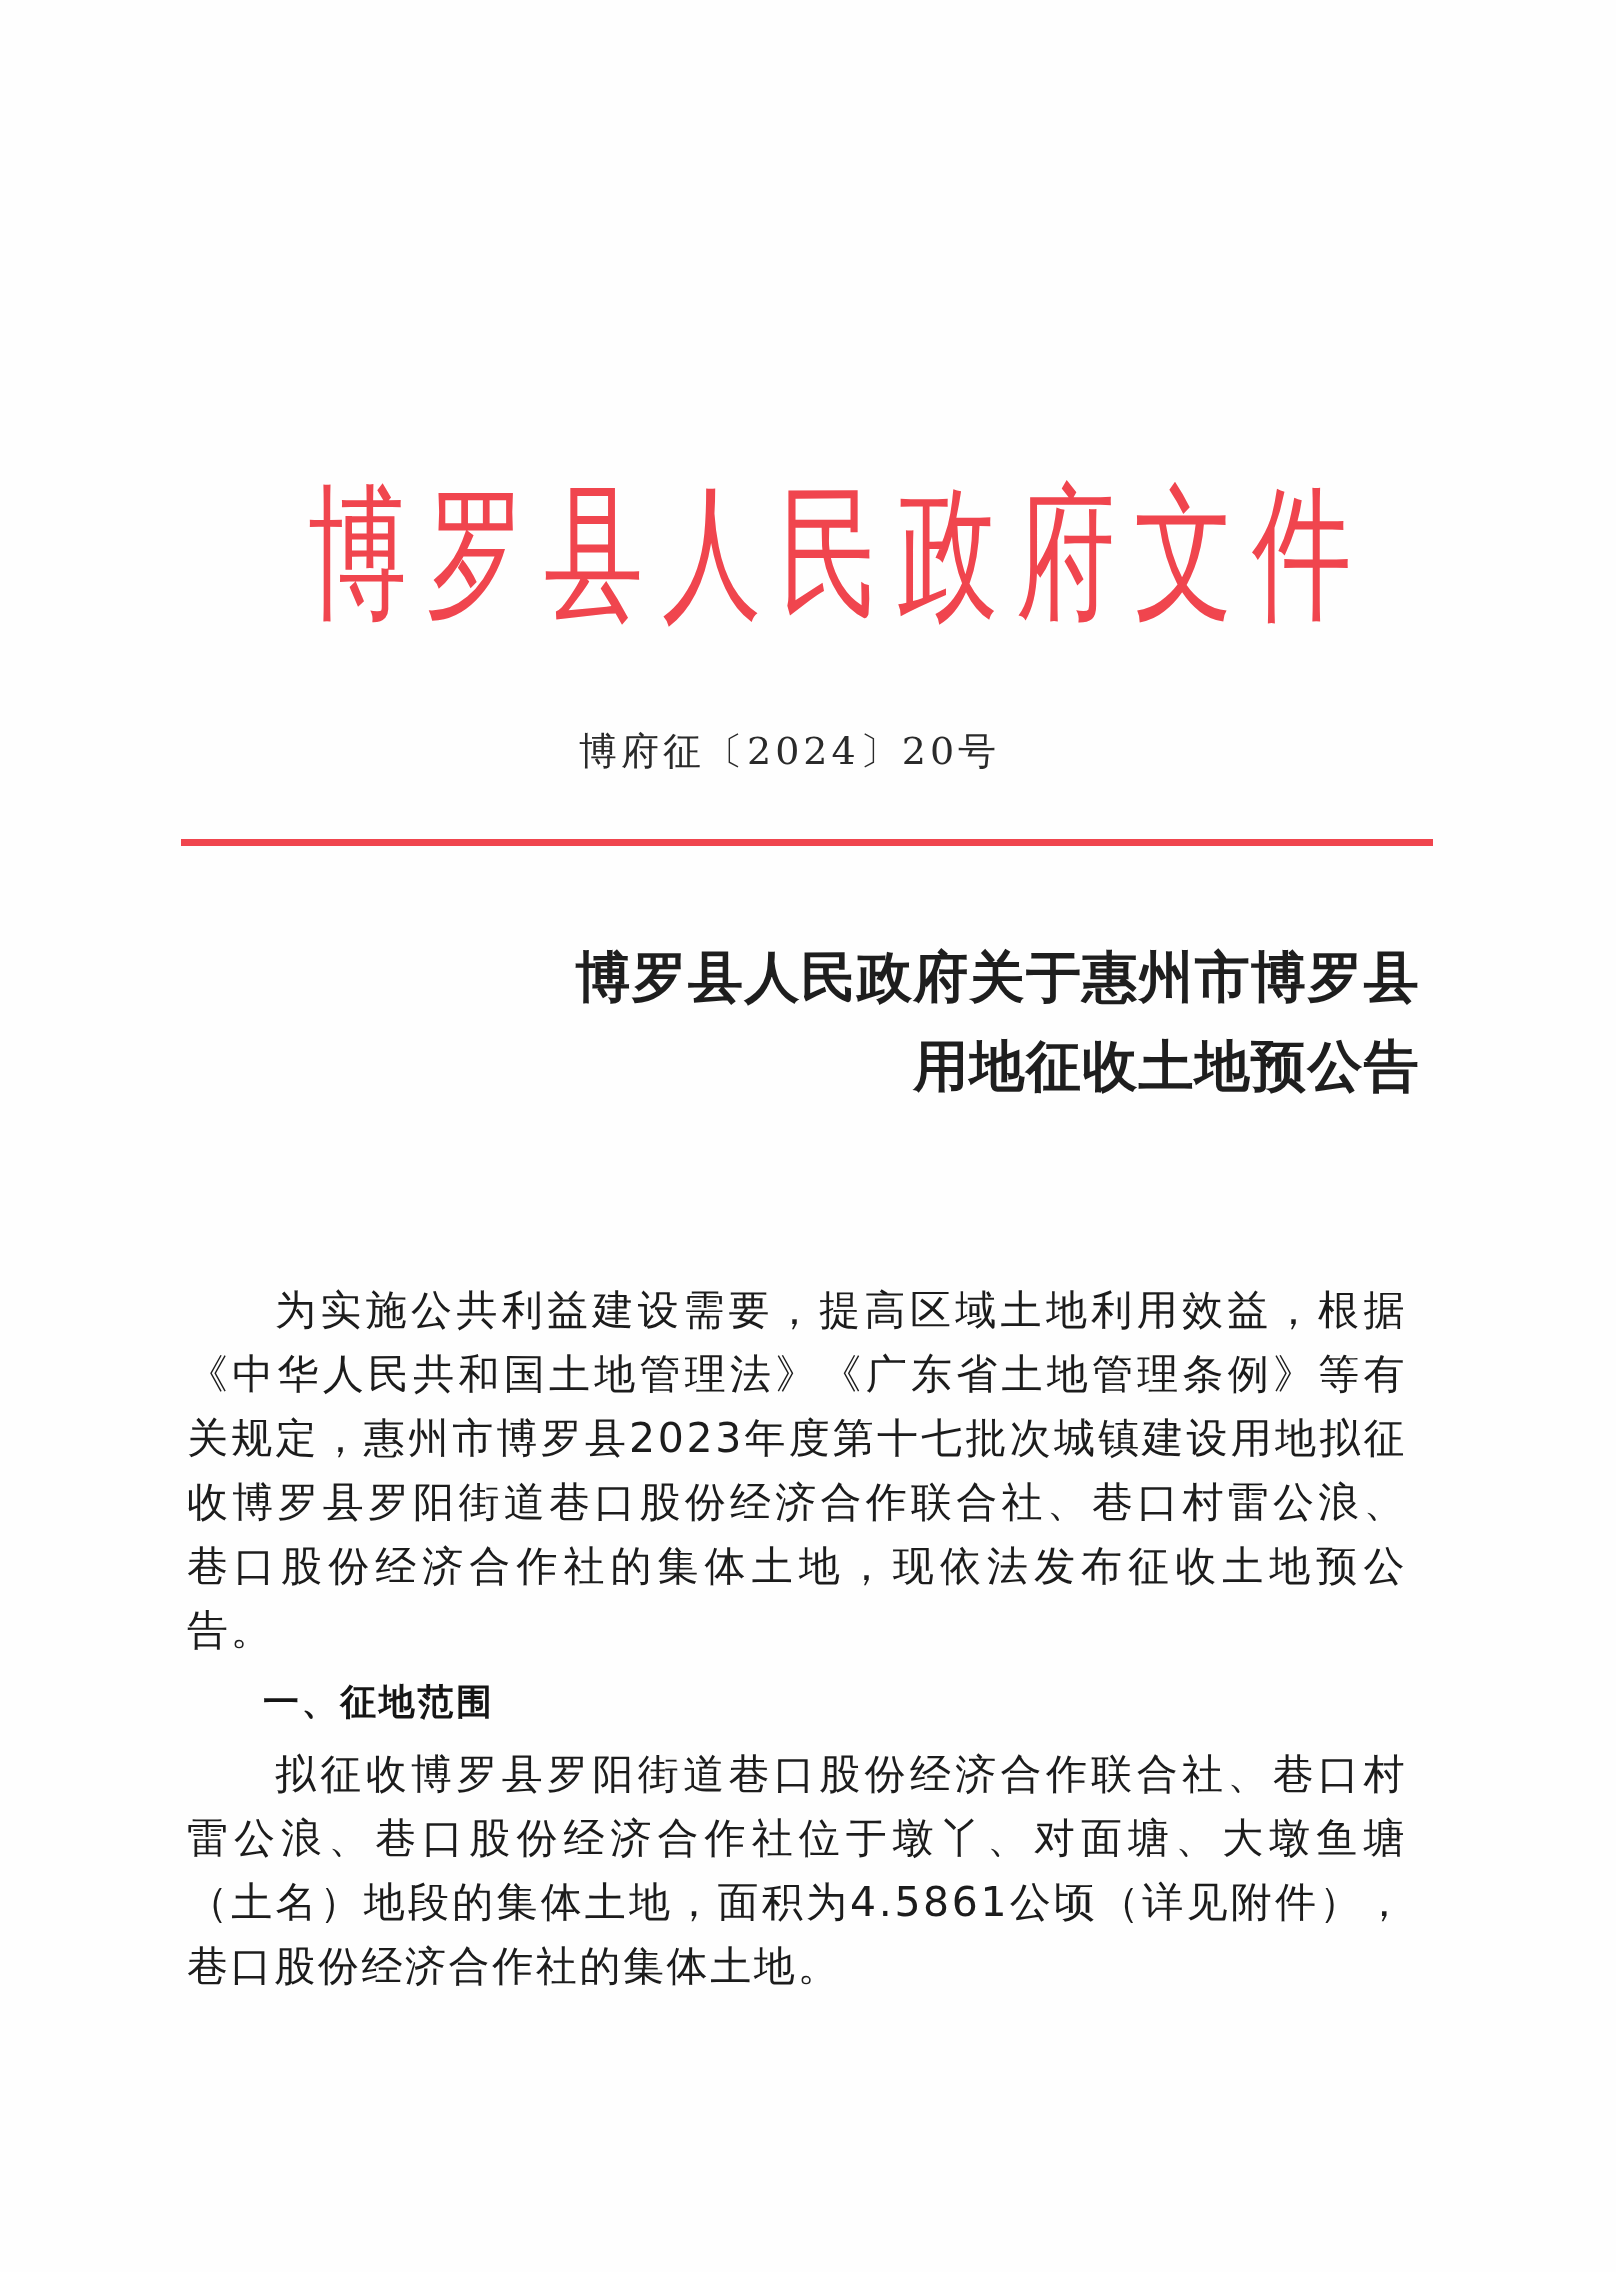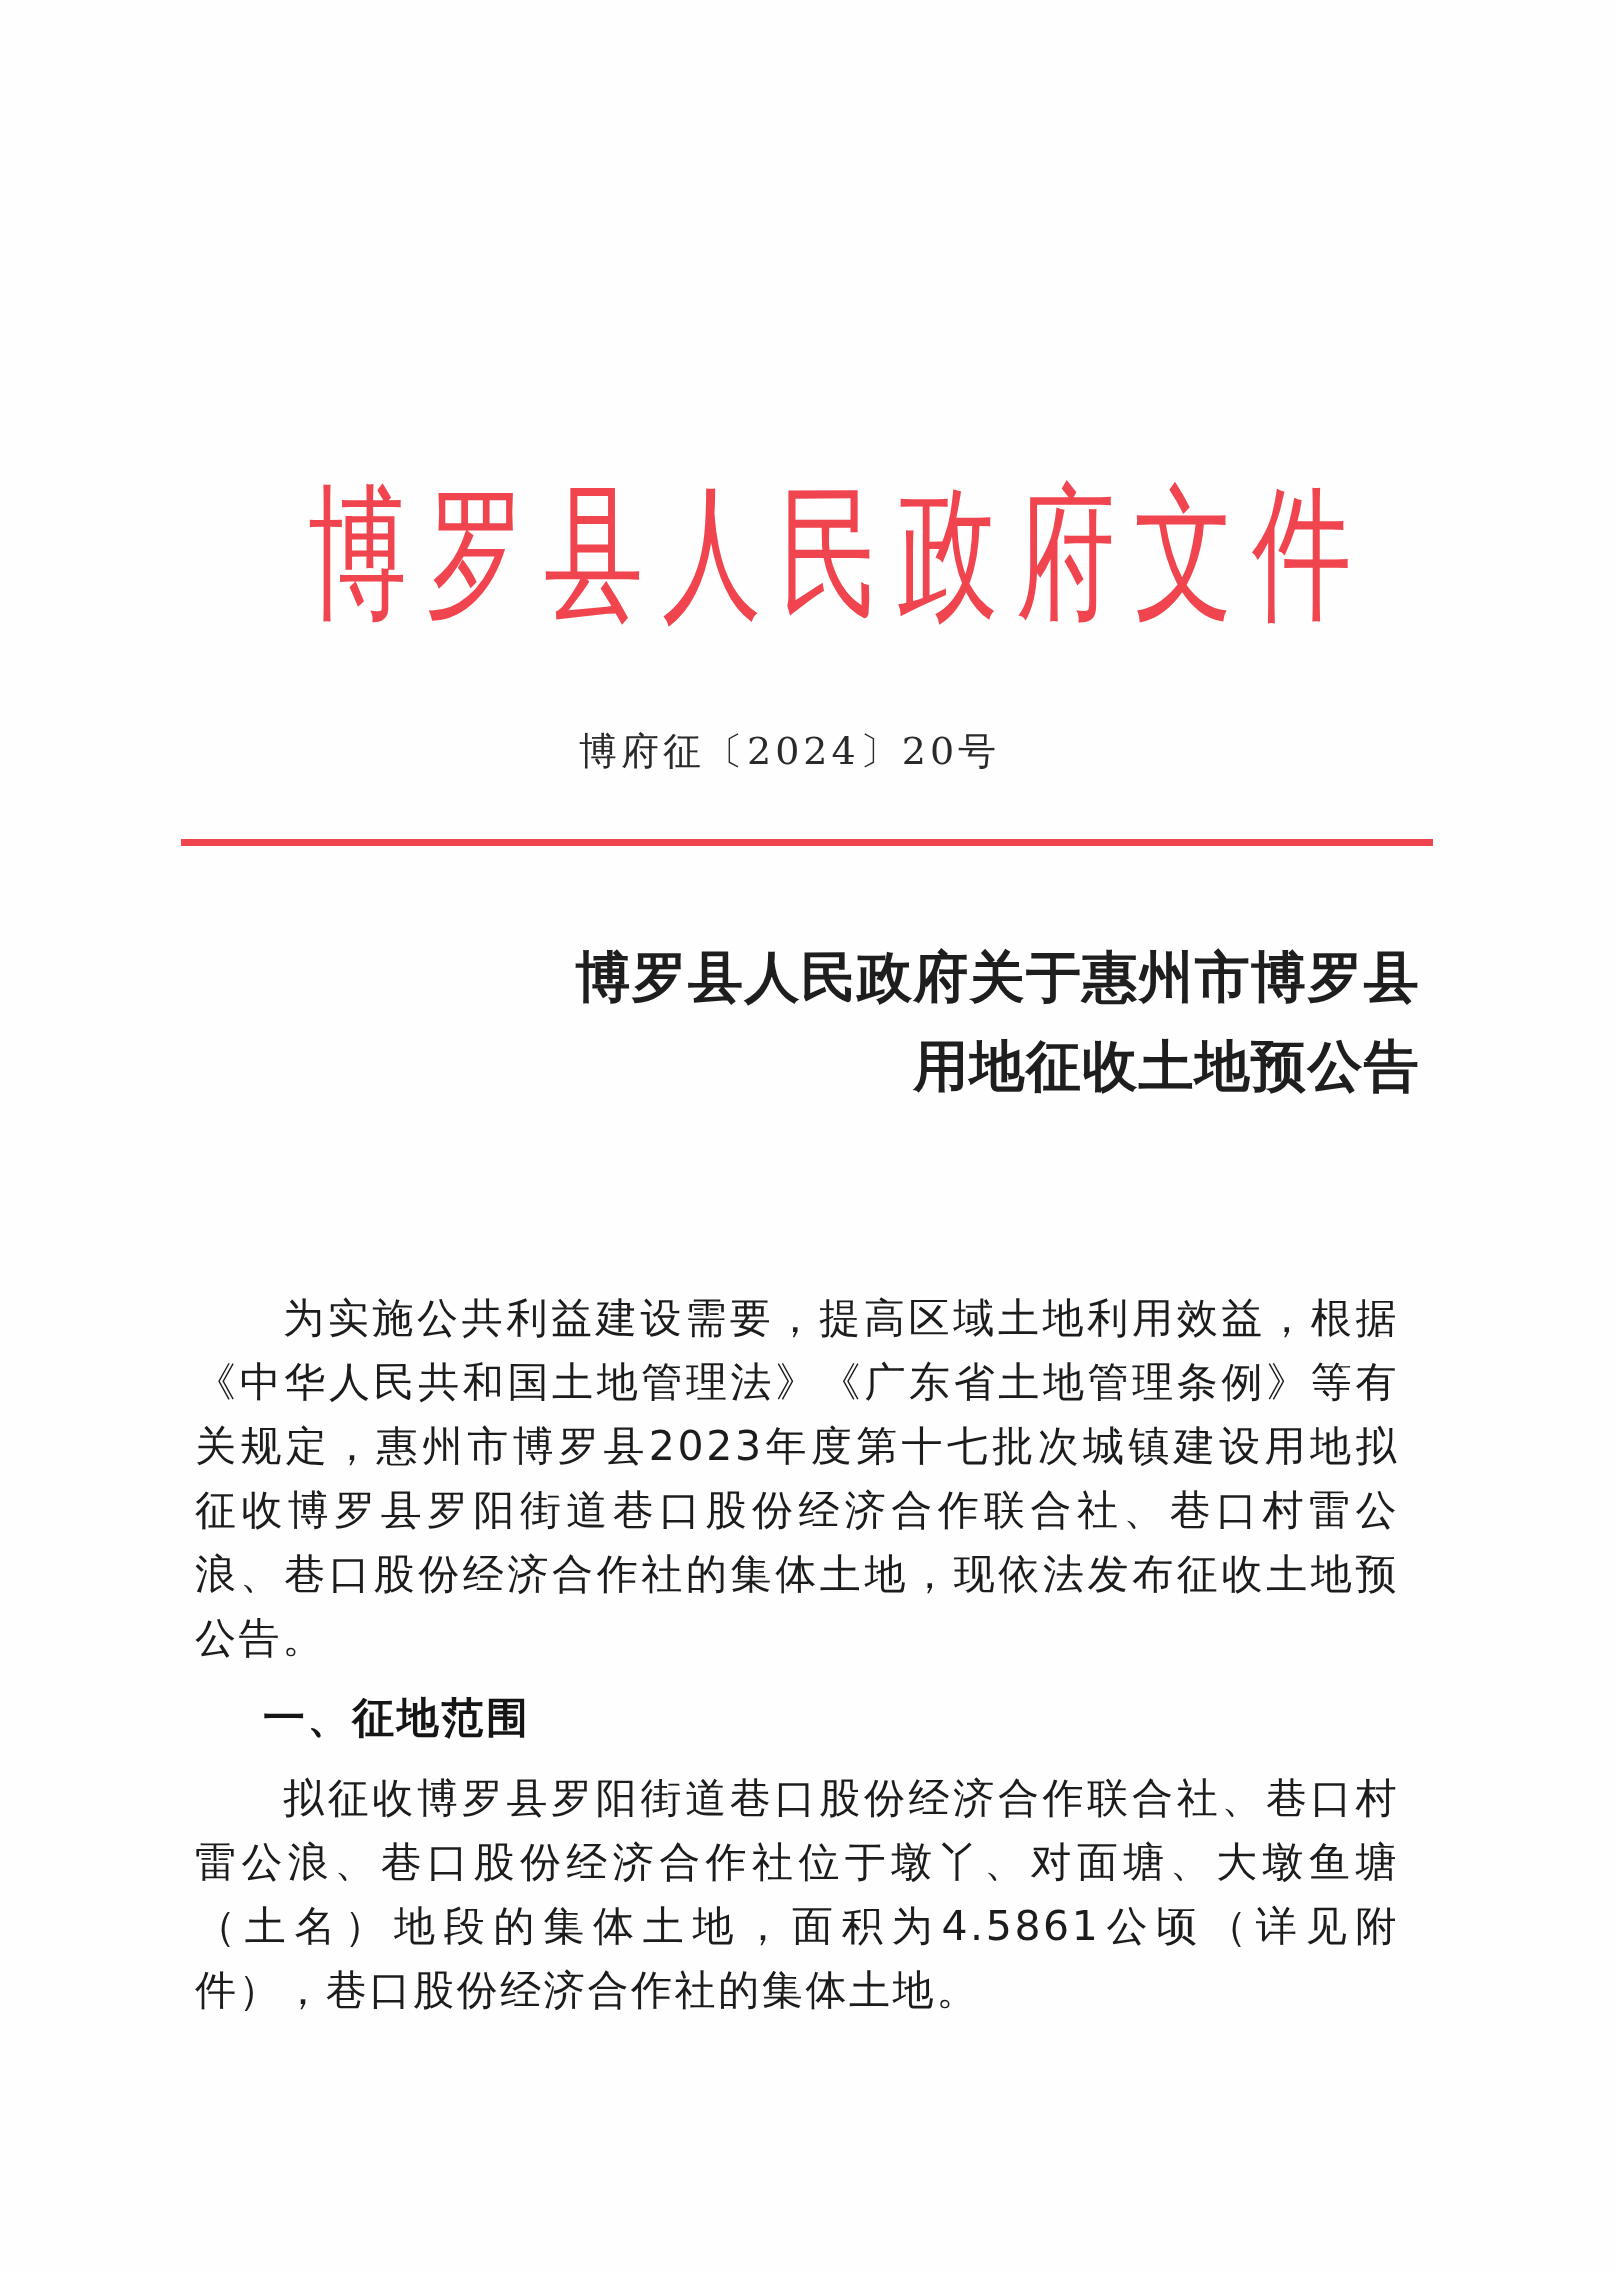--- a/index.html
+++ b/index.html
@@ -91,29 +91,29 @@
     top: 1270px;
     width: 1236px;
     font-family: "DejaVu Sans", "Liberation Sans", sans-serif;
     font-size: 41px;
     line-height: 64px;
     color: #1c1c1c;
     text-align: justify;
     letter-spacing: 2.6px;
   }
   .body-text p {
-    margin: 16px;
+    margin: 8px;
     text-indent: 88px;
   }
   .body-text .section-heading {
     margin: 0;
     padding-left: 84px;
     font-family: Liberation Serif, serif;
     font-weight: bold;
-    font-size: 42px;
+    font-size: 36px;
     line-height: 64px;
     color: #151515;
   }
 </style>
 </head>
 <body>
 
 <div class="page">
 
   <div class="masthead">

